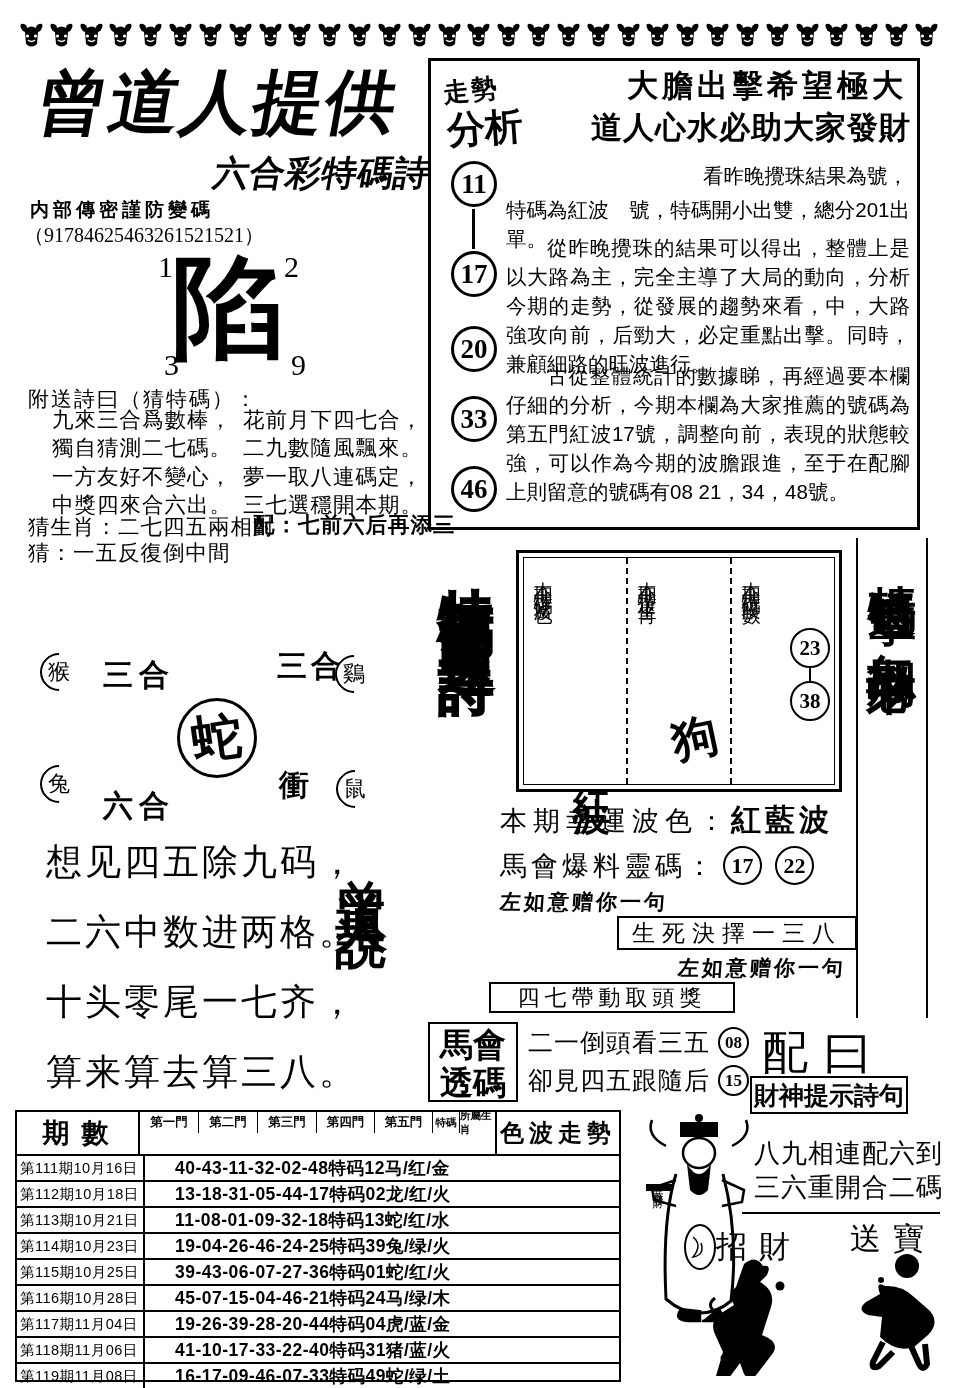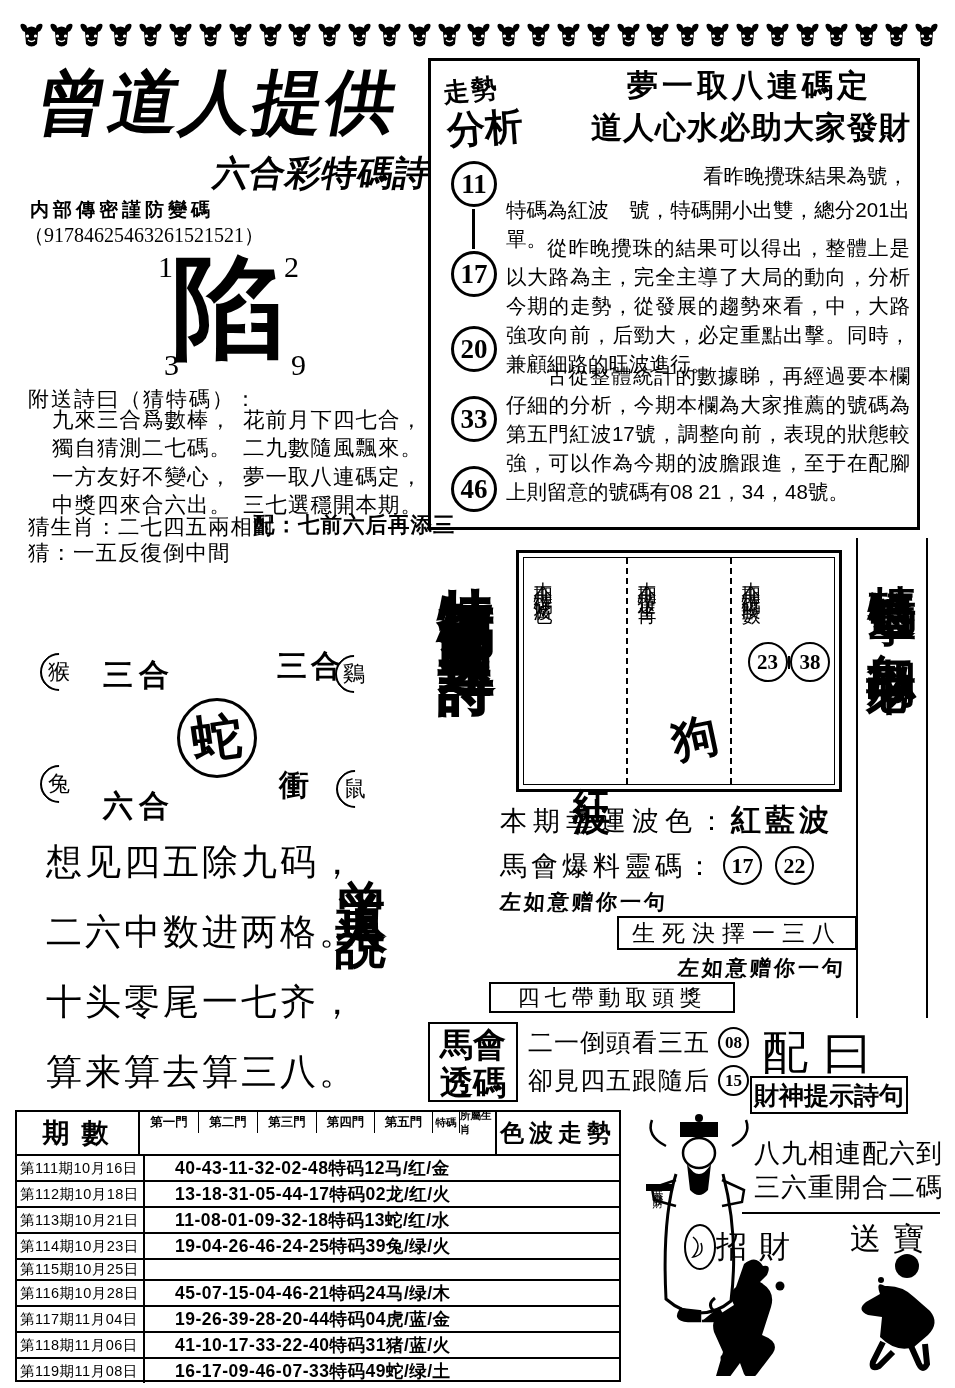--- a/index.html
+++ b/index.html
@@ -274,21 +274,21 @@
   <div class="a srf" style="left:46px;top:838px;font-size:36px;letter-spacing:3px">想见四五除九码，</div>
   <div class="a srf" style="left:46px;top:908px;font-size:36px;letter-spacing:3px">二六中数进两格。</div>
   <div class="a srf" style="left:46px;top:978px;font-size:36px;letter-spacing:3px">十头零尾一七齐，</div>
   <div class="a srf" style="left:46px;top:1048px;font-size:36px;letter-spacing:3px">算来算去算三八。</div>
   <div class="a srf v b" style="left:326px;top:838px;font-size:52px;letter-spacing:12px;height:270px">曾道人說</div>
 
   <div class="a" style="left:428px;top:58px;width:492px;height:472px;border:3.5px solid #000">
     <div class="a srf" style="left:12px;top:12px;font-size:26px;font-weight:600;transform:rotate(-6deg);letter-spacing:2px">走勢</div>
     <div class="a hei" style="left:16px;top:42px;font-size:38px;font-weight:900;transform:rotate(-4deg)">分析</div>
 
-    <div class="a hei b" style="left:196px;top:4px;font-size:31px;letter-spacing:4px">夢一取八連碼定</div>
+    <div class="a hei b" style="left:196px;top:4px;font-size:31px;letter-spacing:4px">大膽出擊希望極大</div>
     <div class="a hei b" style="left:160px;top:46px;font-size:31px;letter-spacing:1px">道人心水必助大家發財</div>
 
     <div class="a circ" style="left:20px;top:100px;width:46px;height:46px;font-size:27px">
       <span>11</span>
       </div>
     <div class="a" style="left:41px;top:148px;width:3px;height:40px;background:#000"></div>
     <div class="a circ" style="left:20px;top:190px;width:46px;height:46px;font-size:27px">
       <span>17</span>
       </div>
     <div class="a circ" style="left:20px;top:265px;width:46px;height:46px;font-size:27px">
@@ -318,21 +318,21 @@
       <div style="flex:1;position:relative;border-right:2px dashed #000">
         <div class="srf v" style="position:absolute;left:6px;top:8px;font-size:19px;letter-spacing:5px;height:215px">本期特碼波色：</div>
         <div class="srf v b" style="position:absolute;right:10px;bottom:6px;font-size:37px;letter-spacing:10px">紅波</div>
       </div>
       <div style="flex:1;position:relative;border-right:2px dashed #000">
         <div class="srf v" style="position:absolute;left:6px;top:8px;font-size:19px;letter-spacing:5px;height:215px">本期特送生肖：</div>
         <div class="srf b" style="position:absolute;right:12px;bottom:14px;font-size:46px;transform:rotate(-12deg)">狗</div>
       </div>
       <div style="flex:1;position:relative">
         <div class="srf v" style="position:absolute;left:6px;top:8px;font-size:19px;letter-spacing:5px;height:215px">本期特碼段數：</div>
-        <div style="position:absolute;right:4px;top:84px;display:flex;align-items:center">
+        <div style="position:absolute;right:4px;top:70px;display:flex;flex-direction:column;align-items:center">
           <div class="circ" style="width:40px;height:40px;border-width:2.5px;font-size:21px">
             <span>23</span>
             </div>
           <div style="width:2.5px;height:13px;background:#000"></div>
           <div class="circ" style="width:40px;height:40px;border-width:2.5px;font-size:21px">
             <span>38</span>
             </div>
         </div>
       </div>
     </div>
@@ -457,20 +457,21 @@
     <div class="rrow">
       <div class="rper">第113期10月21日</div>
       <div class="rres">11-08-01-09-32-18特码13蛇/红/水</div>
     </div>
     <div class="rrow">
       <div class="rper">第114期10月23日</div>
       <div class="rres">19-04-26-46-24-25特码39兔/绿/火</div>
     </div>
     <div class="rrow">
       <div class="rper">第115期10月25日</div>
+      <div class="rres">39-43-06-07-27-36特码01蛇/红/火</div>
     </div>
     <div class="rrow">
       <div class="rper">第116期10月28日</div>
       <div class="rres">45-07-15-04-46-21特码24马/绿/木</div>
     </div>
     <div class="rrow">
       <div class="rper">第117期11月04日</div>
       <div class="rres">19-26-39-28-20-44特码04虎/蓝/金</div>
     </div>
     <div class="rrow">

